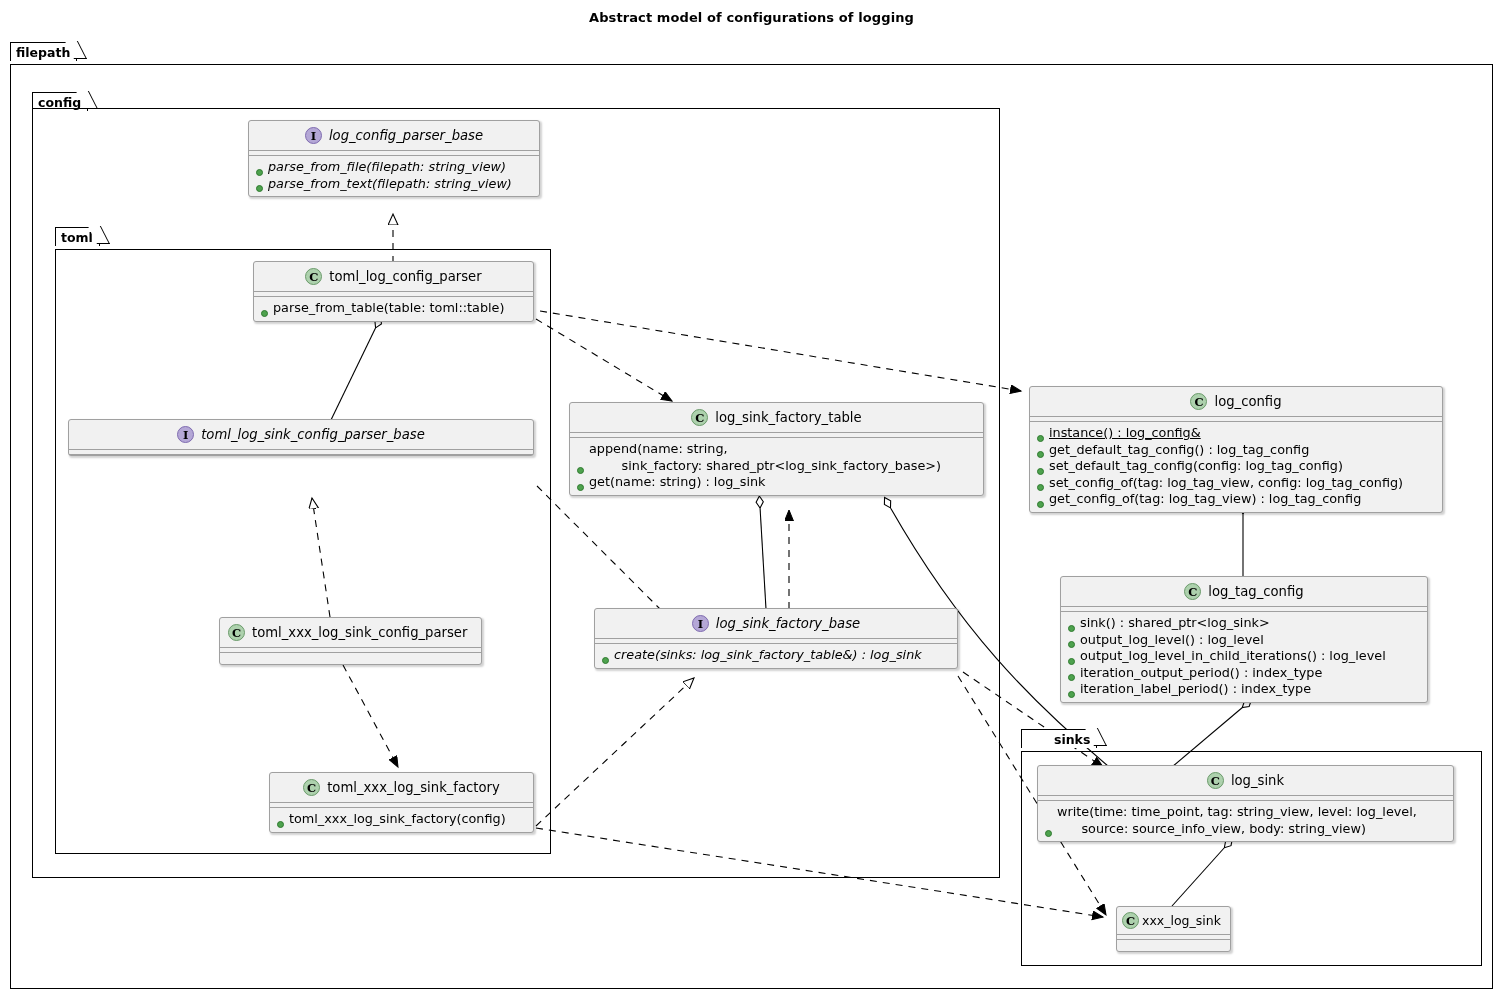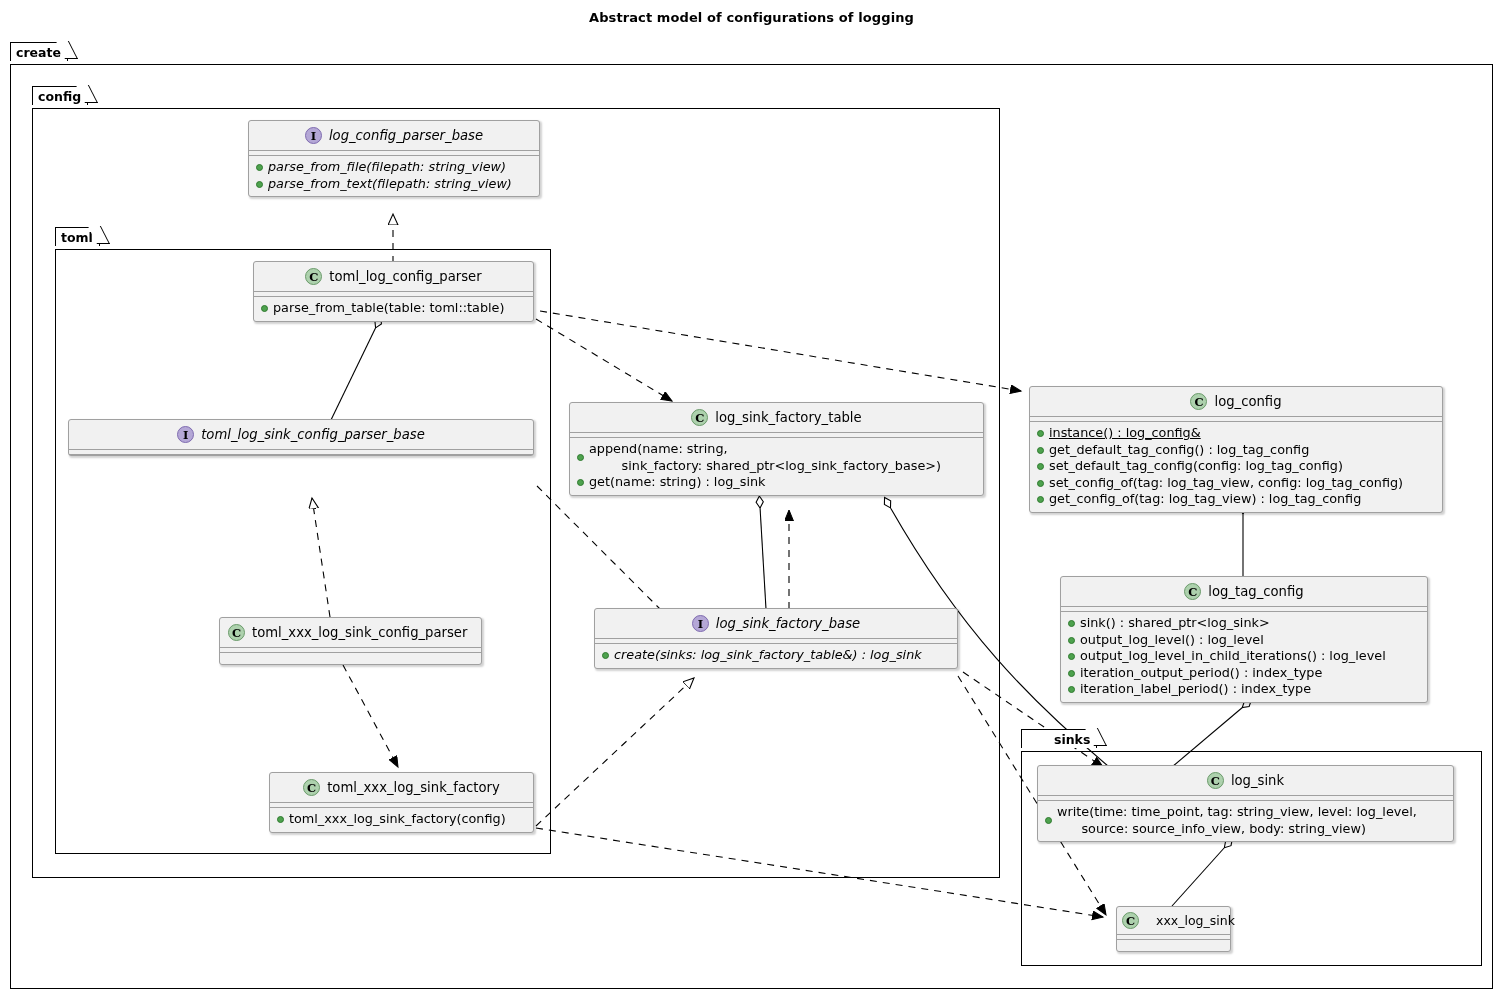--- a/index.html
+++ b/index.html
@@ -91,21 +91,21 @@
     border-bottom: 1px solid #a0a0a0;
   }
   .cls-body {
     padding: 3px 7px 4px 7px;
   }
   .cls-body.empty { height: 11px; padding: 0; }
   .cls-name { font-size: 13.2px; }
   .italic { font-style: italic; }
   .member {
     display: flex;
-    align-items: flex-start;
+    align-items: flex-end;
     gap: 5px;
     line-height: 16.5px;
     white-space: pre;
     font-size: 12.8px;
   }
   .bullet {
     flex: 0 0 auto;
     width: 7px; height: 7px;
     border-radius: 50%;
     background: #4ea24e;
@@ -178,25 +178,25 @@
     <path d="M1172,906 L1225,847" stroke="#000" stroke-width="1.1" fill="none" marker-end="url(#diamond)"></path>
 
     <path d="M958,676 L1106,915" stroke="#000" stroke-width="1.1" fill="none" stroke-dasharray="7,6" marker-end="url(#openArrow)"></path>
 
     <path d="M963,672 L1103,767" stroke="#000" stroke-width="1.1" fill="none" stroke-dasharray="7,6" marker-end="url(#openArrow)"></path>
 
     <path d="M536,828 L1103,917" stroke="#000" stroke-width="1.1" fill="none" stroke-dasharray="7,6" marker-end="url(#openArrow)"></path>
   </svg>
 
   <div class="pkg-tab" style="left:10px; top:42px;">
-    <span>create</span>
+    <span>filepath</span>
   </div>
   <div class="pkg" style="left:10px; top:64px; width:1483px; height:925px;"></div>
 
-  <div class="pkg-tab" style="left:32px; top:86px;">
+  <div class="pkg-tab" style="left:32px; top:92px;">
     <span>config</span>
   </div>
   <div class="pkg" style="left:32px; top:108px; width:968px; height:770px;"></div>
 
   <div class="pkg-tab" style="left:55px; top:227px;">
     <span>toml</span>
   </div>
   <div class="pkg" style="left:55px; top:249px; width:496px; height:605px;"></div>
 
   <div class="pkg-tab" style="left:1021px; top:729px;padding-left:32px;">
@@ -371,19 +371,19 @@
         <span class="bullet"></span>
         <span>write(time: time_point, tag: string_view, level: log_level,
       source: source_info_view, body: string_view)</span>
       </div>
     </div>
   </div>
 
   <div class="cls" style="left:1116px; top:906px; width:115px;">
     <div class="cls-head leftish" style="padding:5px 4px 5px 5px; gap:3px;">
       <span class="stereo C">C</span>
-      <span class="cls-name" style="font-size:12.5px;margin-left:14px;">xxx_log_sink</span>
+      <span class="cls-name" style="font-size:12.5px;">xxx_log_sink</span>
     </div>
     <div class="cls-sep"></div>
     <div class="cls-body empty"></div>
   </div>
 
 </div>
 
 </body></html>

